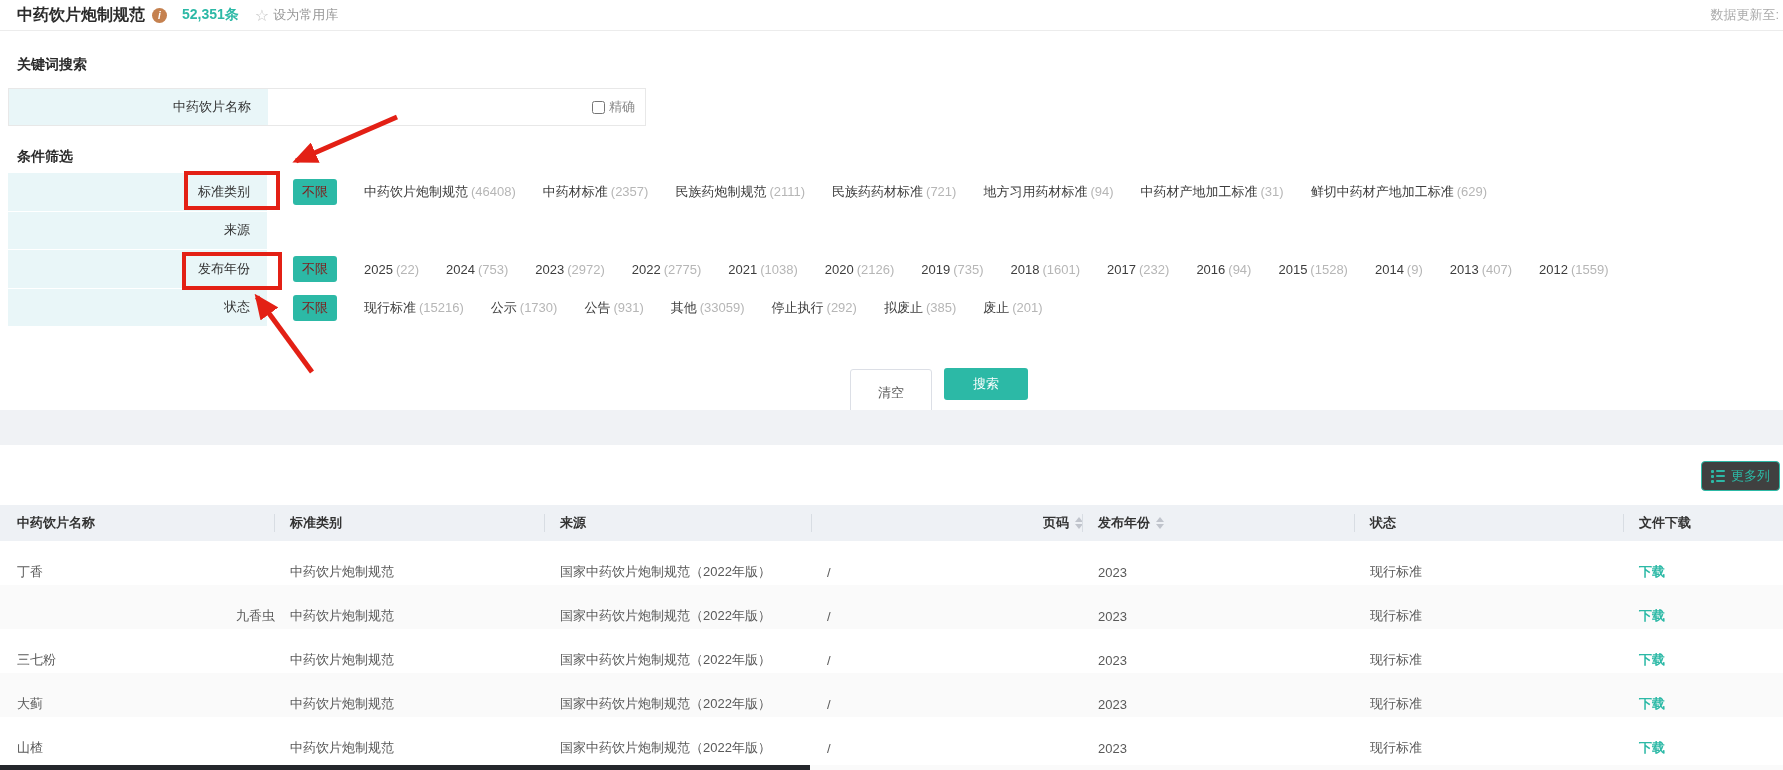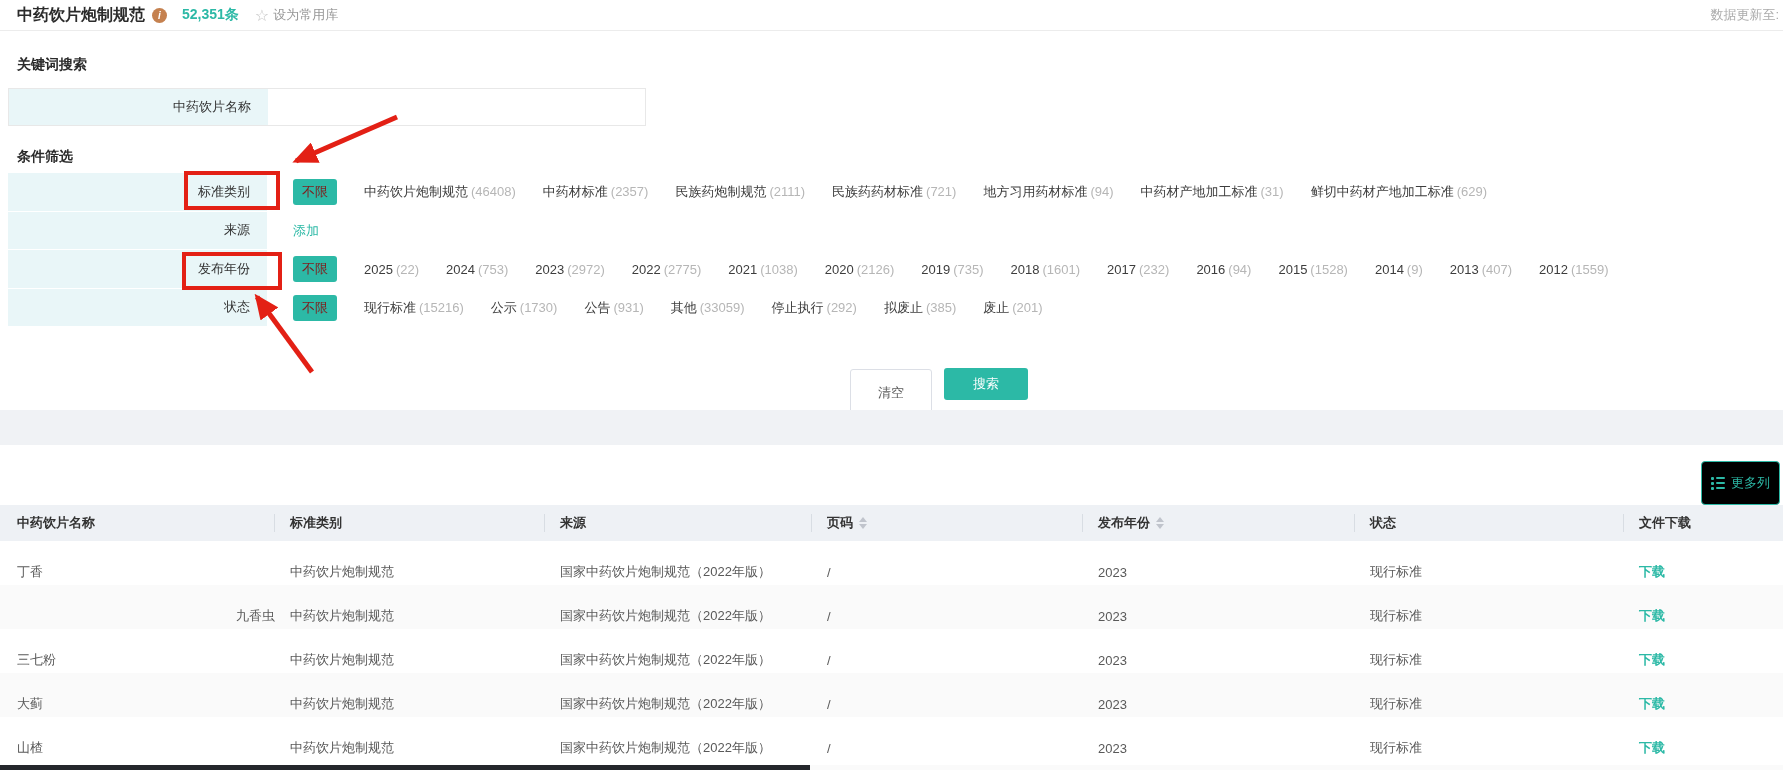--- a/index.html
+++ b/index.html
@@ -44,21 +44,21 @@
   .opt .cnt { color:#b6b6b6; margin-left:3px;margin-top:48px; }
   
   .btn-clear { position:absolute; left:850px; top:369px; width:82px; height:48px; background:#fff;
                border:1px solid #dcdfe6; border-radius:3px; color:#5a5a5a; font:inherit; cursor:pointer; }
   .btn-search { position:absolute; left:944px; top:368px; width:84px; height:32px; background:#2cb9a6;
                 border:none; border-radius:3px; color:#fff; font:inherit; cursor:pointer; }
   
   .band { position:absolute; left:0; top:410px; width:100%; height:35px; background:#f0f2f5; }
   
   .more-cols { position:absolute; top:461px; right:3px; display:inline-flex; align-items:center; gap:6px;
-               border:1px solid #2cb9a6; border-radius:4px; color:#2cb9a6; padding:12px 9px; background:#000000;
+               border:1px solid #2cb9a6; border-radius:4px; color:#2cb9a6; padding:5px 9px; background:#404040;
                cursor:pointer; }
   .mc-icon { display:flex; flex-direction:column; gap:2px; }
   .mc-icon i { display:flex; align-items:center; gap:2px; }
   .mc-icon i::before { content:""; width:3px; height:3px; background:#2cb9a6; border-radius:1px; }
   .mc-icon i::after { content:""; width:9px; height:2.5px; background:#2cb9a6; border-radius:1px; }
   
   .table { position:absolute; left:0; top:505px; width:1783px; }
   .t-head { display:flex; height:36px; background:#eef1f5; align-items:center; font-weight:bold; color:#333; }
   .t-head .th { position:relative; display:flex; align-items:center; height:100%; padding-left:15px; }
   .t-head .th:first-child { padding-left:17px; }
@@ -87,42 +87,46 @@
     <span class="info-icon">i</span>
     <span class="count">52,351条</span>
     <span class="star-icon">☆</span>
     <span class="fav-label">设为常用库</span>
     <span class="update-label">数据更新至:</span>
   </div>
 
   <div class="sec-title" style="top:56px">关键词搜索</div>
   <div class="kw-row">
     <div class="kw-label">中药饮片名称</div>
+    <div class="kw-input-wrap">
+      <input class="kw-input" type="text" value="" style="">
+      <label class="kw-exact">
+        <input type="checkbox" style="">
+        <span>精确</span>
+      </label>
+    </div>
   </div>
 
   <div class="sec-title" style="top:148px">条件筛选</div>
   <div class="filters" id="filter-rows">
       <div class="f-row">
         <div class="f-label">标准类别</div>
         <div class="f-content">
           <button class="any-btn">不限</button>
           <span class="opt"><span>中药饮片炮制规范</span><span class="cnt">(46408)</span></span>
           <span class="opt"><span>中药材标准</span><span class="cnt">(2357)</span></span>
           <span class="opt"><span>民族药炮制规范</span><span class="cnt">(2111)</span></span>
           <span class="opt"><span>民族药药材标准</span><span class="cnt">(721)</span></span>
           <span class="opt"><span>地方习用药材标准</span><span class="cnt">(94)</span></span>
           <span class="opt"><span>中药材产地加工标准</span><span class="cnt">(31)</span></span>
           <span class="opt"><span>鲜切中药材产地加工标准</span><span class="cnt">(629)</span></span>
         </div>
       </div>
       <div class="f-row">
         <div class="f-label">来源</div>
-        <div class="f-content">
-          <a class="add-link">添加</a>
-        </div>
       </div>
       <div class="f-row">
         <div class="f-label">发布年份</div>
         <div class="f-content">
           <button class="any-btn">不限</button>
           <span class="opt"><span>2025</span><span class="cnt">(22)</span></span>
           <span class="opt"><span>2024</span><span class="cnt">(753)</span></span>
           <span class="opt"><span>2023</span><span class="cnt">(2972)</span></span>
           <span class="opt"><span>2022</span><span class="cnt">(2775)</span></span>
           <span class="opt"><span>2021</span><span class="cnt">(1038)</span></span>
@@ -164,21 +168,21 @@
         <i></i>
       </span>
     <span>更多列</span>
   </div>
 
   <div class="table">
     <div class="t-head" id="t-head">
         <div class="th" style="width: 275px;">中药饮片名称</div>
         <div class="th" style="width: 270px;">标准类别</div>
         <div class="th" style="width: 267px;">来源</div>
-        <div class="th" style="width: 271px;">页码<span class="sorter">
+        <div class="th" style="width: 271px; justify-content: flex-end;">页码<span class="sorter">
             <i class="up"></i>
             <i class="dn"></i>
           </span></div>
         <div class="th" style="width: 272px;">发布年份<span class="sorter">
             <i class="up"></i>
             <i class="dn"></i>
           </span></div>
         <div class="th" style="width: 269px;">状态</div>
         <div class="th" style="width: 159px;">文件下载</div>
       </div>

